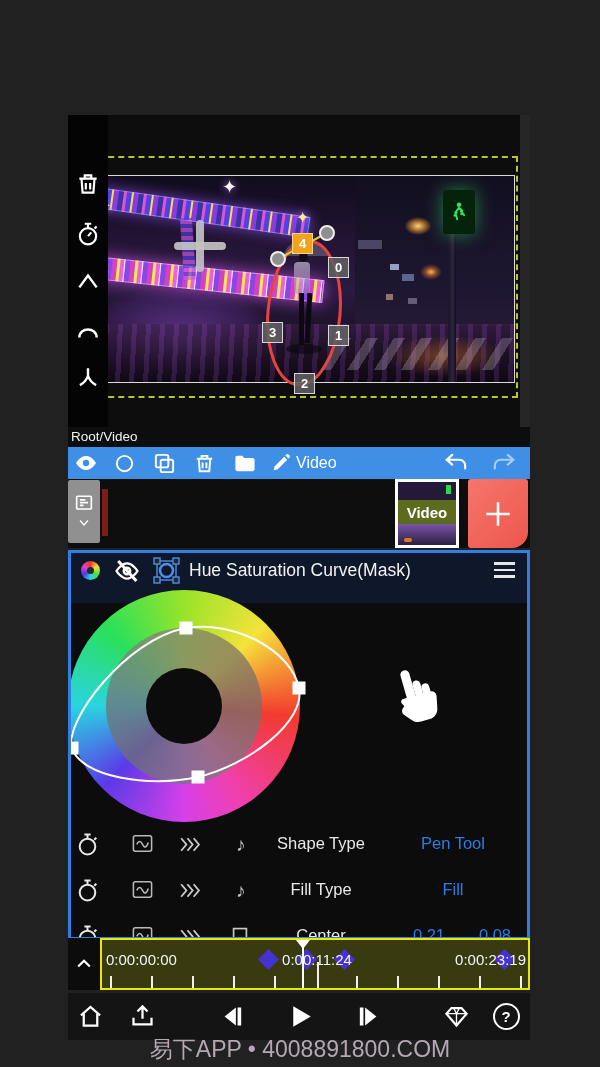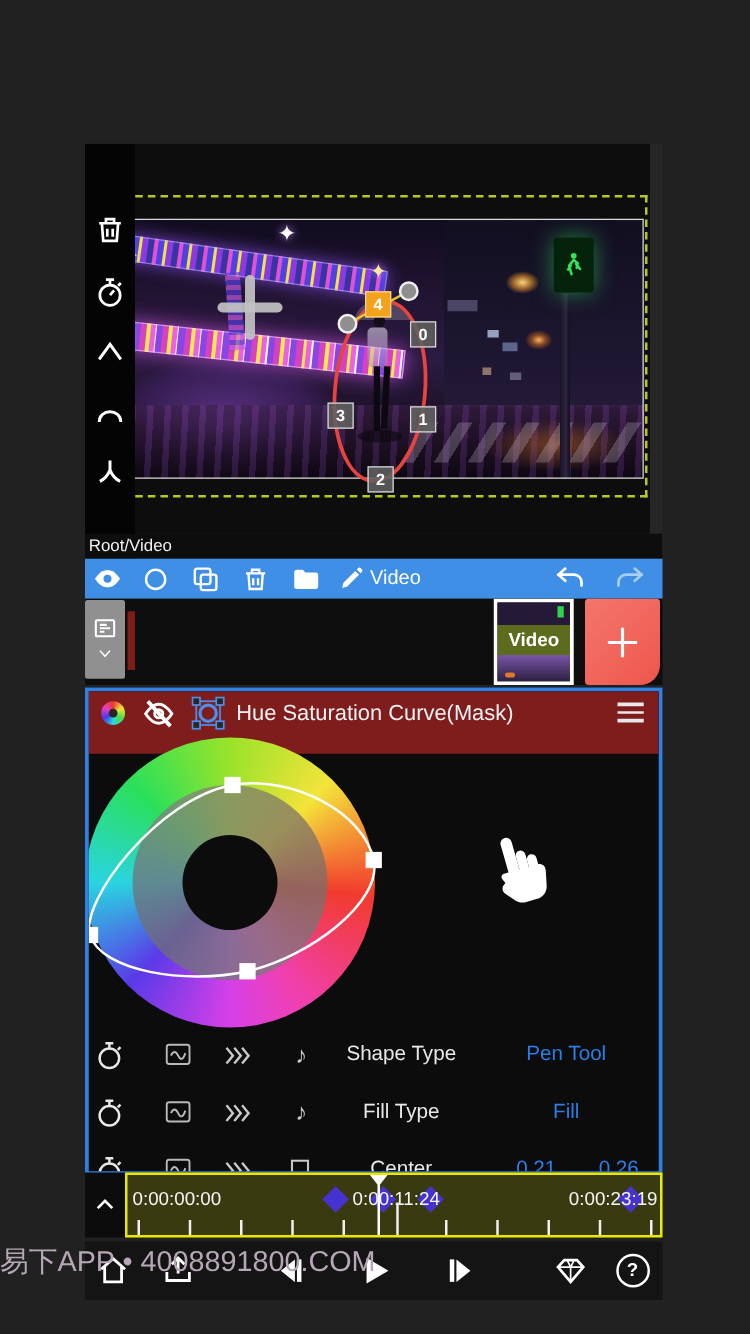--- a/index.html
+++ b/index.html
@@ -35,21 +35,21 @@
   .layersbtn{position:absolute;left:0;top:1px;width:32px;height:63px;background:#909090;border-radius:2px;
              display:flex;flex-direction:column;align-items:center;justify-content:center;gap:3px}
   .tile{position:absolute;top:0;height:69px;width:60px;display:flex;align-items:center;justify-content:center;
         font-weight:700;font-size:15px}
   .thumbtile{position:absolute;left:327px;top:0;width:64px;height:69px;border:3px solid #fff;box-sizing:border-box;background:#000}
   .addbtn{position:absolute;left:400px;top:0;width:60px;height:69px;border-radius:3px 3px 16px 3px;
           background:linear-gradient(135deg,#f4766c,#ee564c);display:flex;align-items:center;justify-content:center}
   
   .panel{position:absolute;left:68px;top:550px;width:462px;height:390px;border:3px solid #2f80e2;
          background:#0c0c0c;box-sizing:border-box;overflow:hidden}
-  .phead{position:absolute;left:0;top:0;width:456px;height:50px;background:#7f1d1d}
+  .phead{position:absolute;left:0;top:0;width:456px;height:50px;background:#0f172a}
   .ptitle{position:absolute;left:118px;top:0;height:35px;line-height:35px;font-size:17.5px;color:#f2f2f2}
   .menu-icon{position:absolute;right:12px;top:9px;display:flex;flex-direction:column;gap:4px}
   .menu-icon i{display:block;width:21px;height:2.5px;background:#e8e8e8}
   .cwheel-ic{position:absolute;left:10px;top:8px;width:19px;height:19px;border-radius:50%;
              background:conic-gradient(#e83a2e,#f0e23a,#4ae04a,#2ad4e0,#4a3ae8,#e040c8,#e83a2e)}
   .cwheel-ic i{position:absolute;left:6px;top:6px;width:7px;height:7px;border-radius:50%;background:#272727}
   .wheel{position:absolute;left:-3px;top:37px;width:232px;height:232px;border-radius:50%;
          background:conic-gradient(from 0deg,#9ae32a,#f4e33a 45deg,#f23b2e 95deg,#f040b0 150deg,#d640e8 180deg,#5a3ae8 225deg,#2ad4e0 270deg,#2ae05a 315deg,#9ae32a 360deg)}
   .wheel-inner{position:absolute;left:35px;top:75px;width:156px;height:156px;border-radius:50%;
          background:conic-gradient(from 0deg,#8a9a5e,#9a8f5a 45deg,#96625c 95deg,#9a6a8a 150deg,#8a6a96 180deg,#6a6292 225deg,#5e8a92 270deg,#6a9a72 315deg,#8a9a5e 360deg)}
@@ -70,21 +70,21 @@
   .kdiamond{position:absolute;top:12px;width:15px;height:15px;background:#4633cf;transform:rotate(45deg)}
   .playline{position:absolute;left:200px;top:0;width:2px;height:48px;background:#fff}
   .playtri{position:absolute;left:194px;top:0;width:0;height:0;border-left:7px solid transparent;
            border-right:7px solid transparent;border-top:9px solid #fff}
   .tcode{position:absolute;top:11px;font-size:15px;color:#f4f4f4}
   
   .bottombar{position:absolute;left:68px;top:993px;width:462px;height:47px;background:#141414}
   .bbtn{position:absolute;top:0;width:44px;height:47px;display:flex;align-items:center;justify-content:center}
   .helpc{width:23px;height:23px;border:2px solid #fff;border-radius:50%;display:flex;align-items:center;
          justify-content:center;font-size:15px;font-weight:700;color:#fff}
-  .watermark{position:absolute;left:0;top:994px;width:100%;font-size:23px;color:#b5a7b5}
+  .watermark{position:absolute;left:0;top:1034px;width:100%;text-align:center;font-size:23px;color:#b5a7b5}
 </style>
 </head>
 <body>
 
 <div class="screen">
 
 
   <section class="preview">
     <div class="canvas-under"></div>
 
@@ -367,21 +367,21 @@
             <path d="M4 6l5 6-5 6M10 6l5 6-5 6M16 6l5 6-5 6"></path>
           </svg>
       </div>
       <div class="ric" style="left:158px;width:24px">
         <svg viewBox="0 0 24 24" width="22" height="22" fill="none" stroke="#c9c9c9" stroke-width="1.8">
             <rect x="5" y="5" width="14" height="14"></rect>
           </svg>
       </div>
       <div class="rlabel">Center</div>
       <div class="rv2" style="left:330px">0.21</div>
-      <div class="rv2" style="left:396px">0.26</div>
+      <div class="rv2" style="left:396px">0.08</div>
     </div>
   </section>
 
   <div class="collapse">
     <svg viewBox="0 0 24 24" width="20" height="20" fill="none" stroke="#fff" stroke-width="2.6">
         <path d="M5 15l7-7 7 7"></path>
       </svg>
   </div>
   <section class="timeline">
     <div class="tick" style="left:8px"></div>

